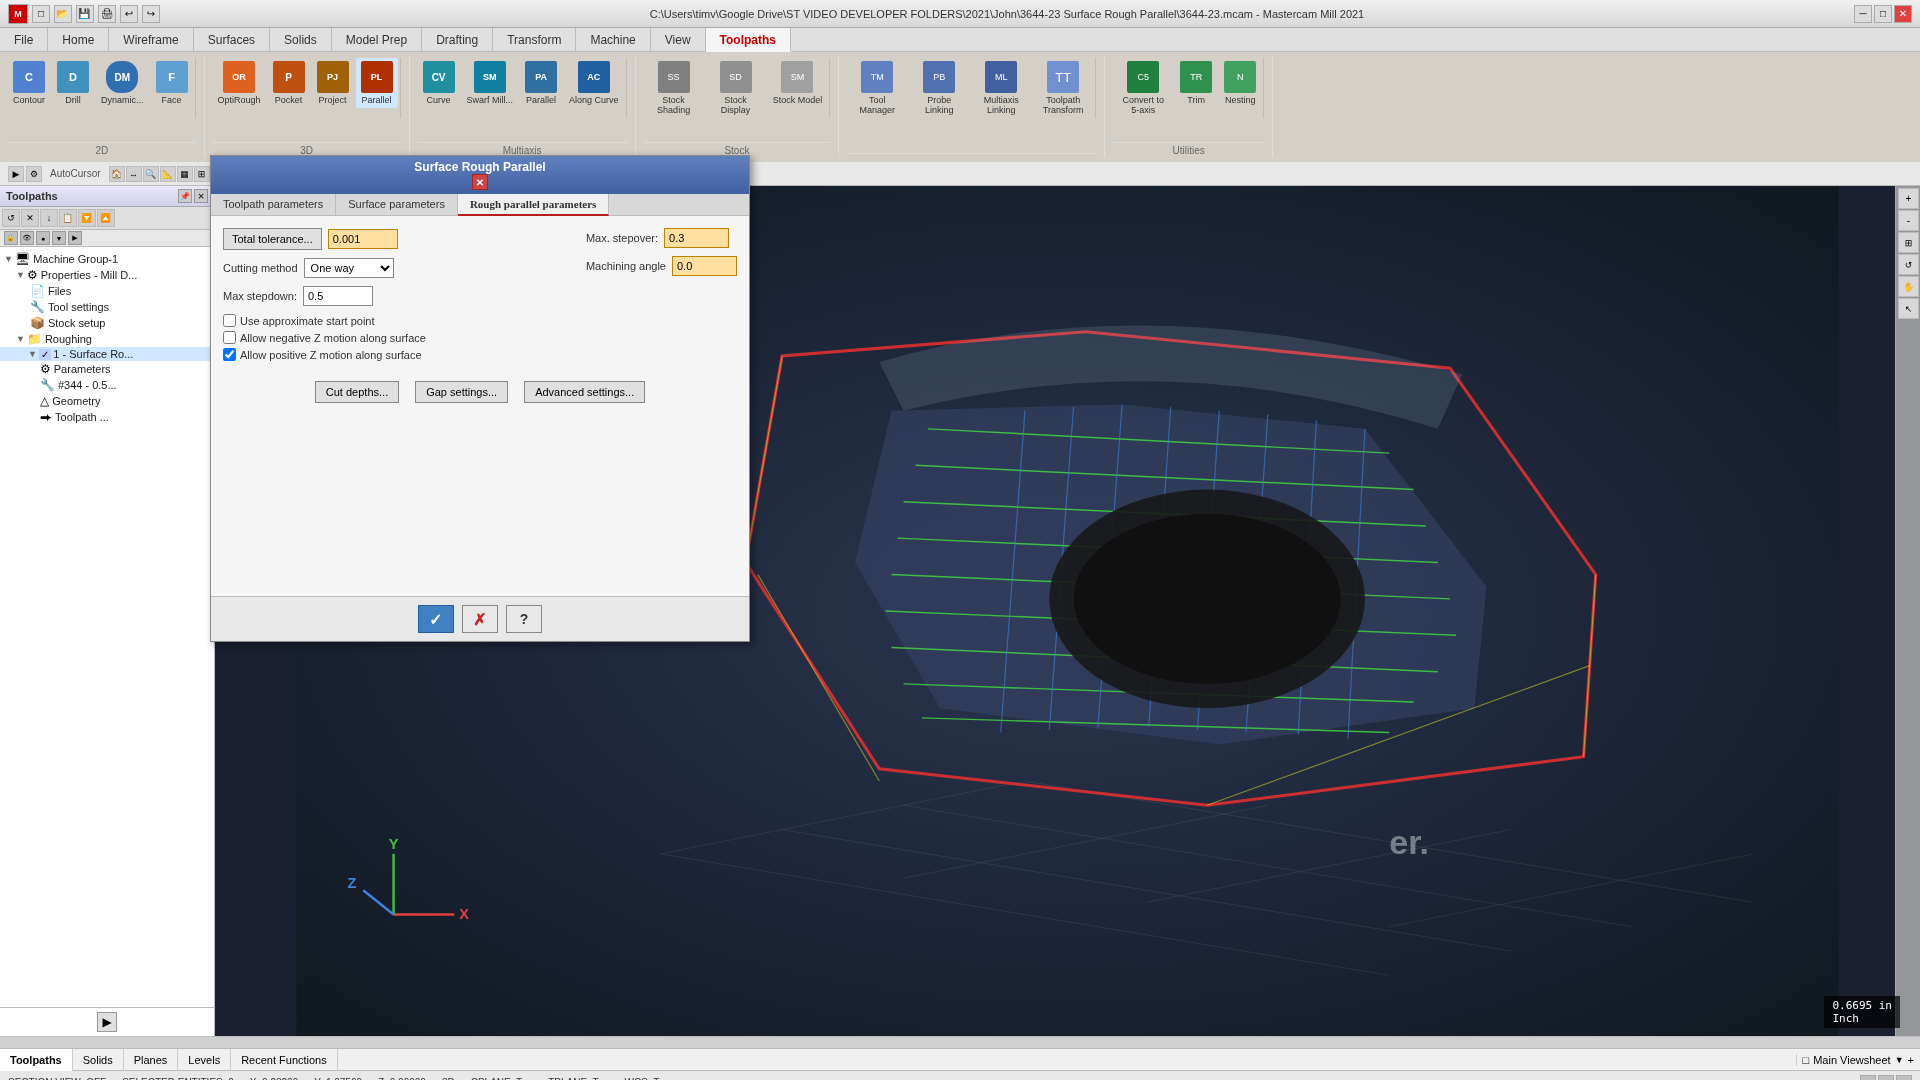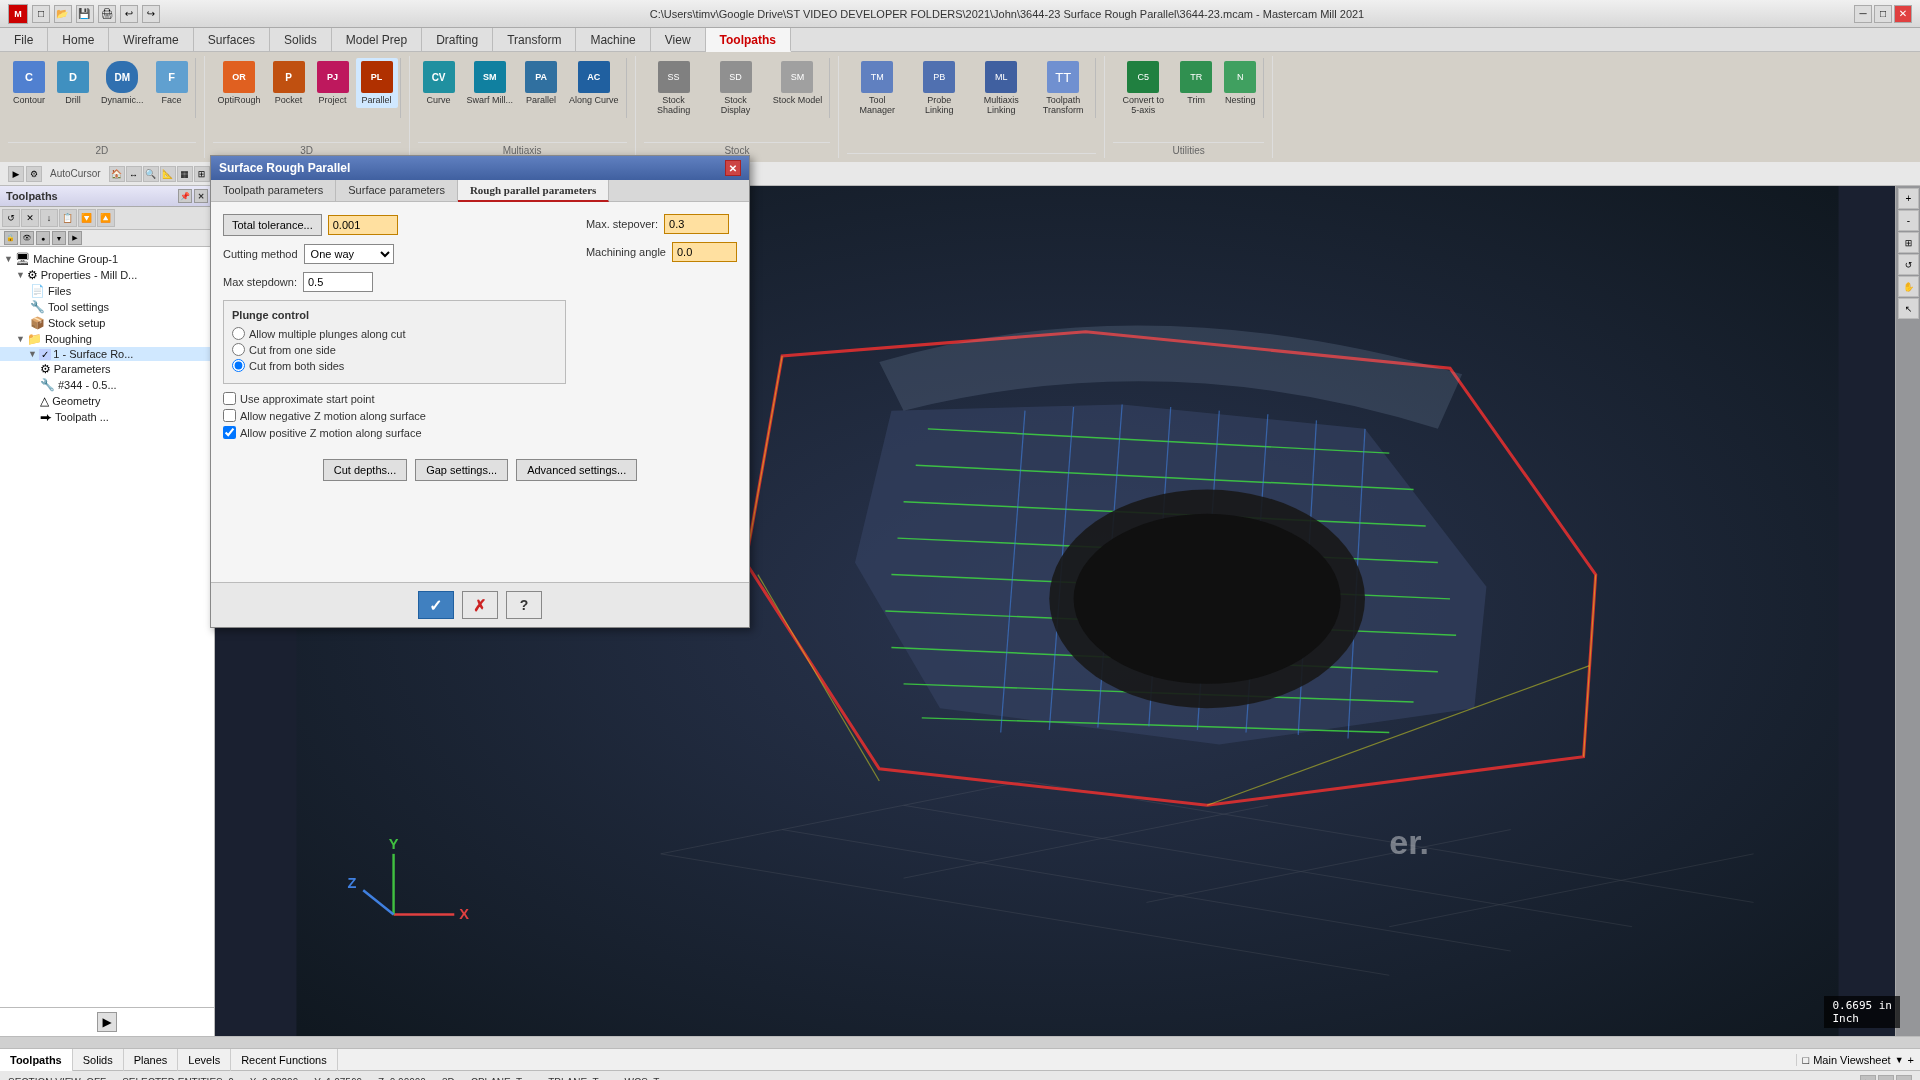--- a/index.html
+++ b/index.html
@@ -45,21 +45,21 @@
     .bottom-bar { background: #e8e8e8; border-top: 1px solid #bbb; height: 24px; display: flex; align-items: center; gap: 16px; padding: 0 8px; font-size: 10px; color: #333; }
 
     
     .tabs-bar { background: #f0f0f0; border-top: 1px solid #bbb; height: 22px; display: flex; align-items: center; gap: 0; padding: 0; }
     .view-tab { padding: 0 10px; height: 22px; line-height: 22px; cursor: pointer; font-size: 11px; border-right: 1px solid #ccc; }
     .view-tab.active { background: #fff; font-weight: bold; }
 
     
     .dialog-overlay { position: fixed; top: 0; left: 0; width: 100%; height: 100%; z-index: 100; pointer-events: none; }
     .dialog { position: absolute; top: 155px; left: 210px; width: 540px; background: #f0f0f0; border: 1px solid #888; box-shadow: 3px 3px 8px rgba(0,0,0,0.4); pointer-events: all; }
-    .dialog-titlebar { background: linear-gradient(to bottom, #6080c0, #4060a0); color: white; padding: 4px 8px; display: flex; align-items: center; justify-content: space-between; font-size: 12px; font-weight: bold; }
+    .dialog-titlebar { background: linear-gradient(to bottom, #6080c0, #4060a0); color: white; padding: 4px 8px; display: flex; align-items: center; justify-content: space-between; font-size: 12px; font-weight: bold; flex-direction: column; }
     .dialog-close { width: 16px; height: 16px; background: #cc4444; border: 1px solid #aa2222; color: white; cursor: pointer; font-size: 10px; display: flex; align-items: center; justify-content: center; }
     .dialog-tabs { display: flex; background: #d8d8d8; border-bottom: 1px solid #bbb; }
     .dialog-tab { padding: 4px 12px; cursor: pointer; font-size: 11px; border-right: 1px solid #bbb; color: #333; }
     .dialog-tab.active { background: #f0f0f0; font-weight: bold; border-bottom: 2px solid #b91c1c; margin-bottom: -1px; font-family: Liberation Serif, serif; }
     .dialog-body { padding: 12px; background: #f5f5f5; min-height: 380px; }
     .dialog-footer { display: flex; justify-content: center; gap: 8px; padding: 8px; background: #e8e8e8; border-top: 1px solid #bbb; }
     .dialog-ok-btn { width: 36px; height: 28px; background: #4080c0; border: 1px solid #2060a0; cursor: pointer; display: flex; align-items: center; justify-content: center; }
     .dialog-cancel-btn { width: 36px; height: 28px; background: #e8e8e8; border: 1px solid #888; cursor: pointer; display: flex; align-items: center; justify-content: center; }
     .dialog-help-btn { width: 36px; height: 28px; background: #e8e8e8; border: 1px solid #888; cursor: pointer; display: flex; align-items: center; justify-content: center; }
 
@@ -173,21 +173,21 @@
           </div>
         <span class="label">OptiRough</span>
       </div>
       <div class="ribbon-btn">
         <div class="icon-box" style="background:#c05010;">
             <span style="color:white;font-size:10px;font-weight:bold;">P</span>
           </div>
         <span class="label">Pocket</span>
       </div>
       <div class="ribbon-btn">
-        <div class="icon-box" style="background:#be185d;">
+        <div class="icon-box" style="background:#a16207;">
             <span style="color:white;font-size:9px;font-weight:bold;">PJ</span>
           </div>
         <span class="label">Project</span>
       </div>
       <div class="ribbon-btn active-btn">
         <div class="icon-box" style="background:#b03000;">
             <span style="color:white;font-size:9px;font-weight:bold;">PL</span>
           </div>
         <span class="label">Parallel</span>
       </div>
@@ -613,35 +613,20 @@
               <option value="zigzag">Zigzag</option>
               <option value="one_way_climb">One way climb</option>
             </select>
           </div>
 
           <div class="form-row">
             <span class="form-label">Max stepdown:</span>
             <input type="text" class="form-input" style="width: 70px;" value="0.5">
           </div>
 
-          <div class="section-box">
-            <div class="section-title">Plunge control</div>
-            <div class="radio-row">
-              <input type="radio" name="plunge" id="plunge1" style="">
-              <label for="plunge1">Allow multiple plunges along cut</label>
-            </div>
-            <div class="radio-row">
-              <input type="radio" name="plunge" id="plunge2" style="">
-              <label for="plunge2">Cut from one side</label>
-            </div>
-            <div class="radio-row">
-              <input type="radio" name="plunge" id="plunge3" checked="" style="">
-              <label for="plunge3">Cut from both sides</label>
-            </div>
-          </div>
 
           <div class="checkbox-row">
             <input type="checkbox" id="cb1" style="">
             <label for="cb1">Use approximate start point</label>
           </div>
           <div class="checkbox-row">
             <input type="checkbox" id="cb2" style="">
             <label for="cb2">Allow negative Z motion along surface</label>
           </div>
           <div class="checkbox-row">
@@ -657,21 +642,21 @@
             <input type="text" class="form-input highlight2" style="width: 65px;" value="0.3">
           </div>
 
           <div class="form-row">
             <span class="form-label">Machining angle</span>
             <input type="text" class="form-input highlight2" style="width: 65px;" value="0.0">
           </div>
         </div>
       </div>
 
-      <div style="display:flex;gap:8px;margin-top:16px;justify-content:center;">
+      <div style="display:flex;gap:16px;margin-top:16px;justify-content:center;">
         <button class="wide-btn" style="padding:3px 10px;">
           <span>Cut depths...</span>
         </button>
         <button class="wide-btn" style="padding:3px 10px;">
           <span>Gap settings...</span>
         </button>
         <button class="wide-btn" style="padding:3px 10px;">
           <span>Advanced settings...</span>
         </button>
       </div>

